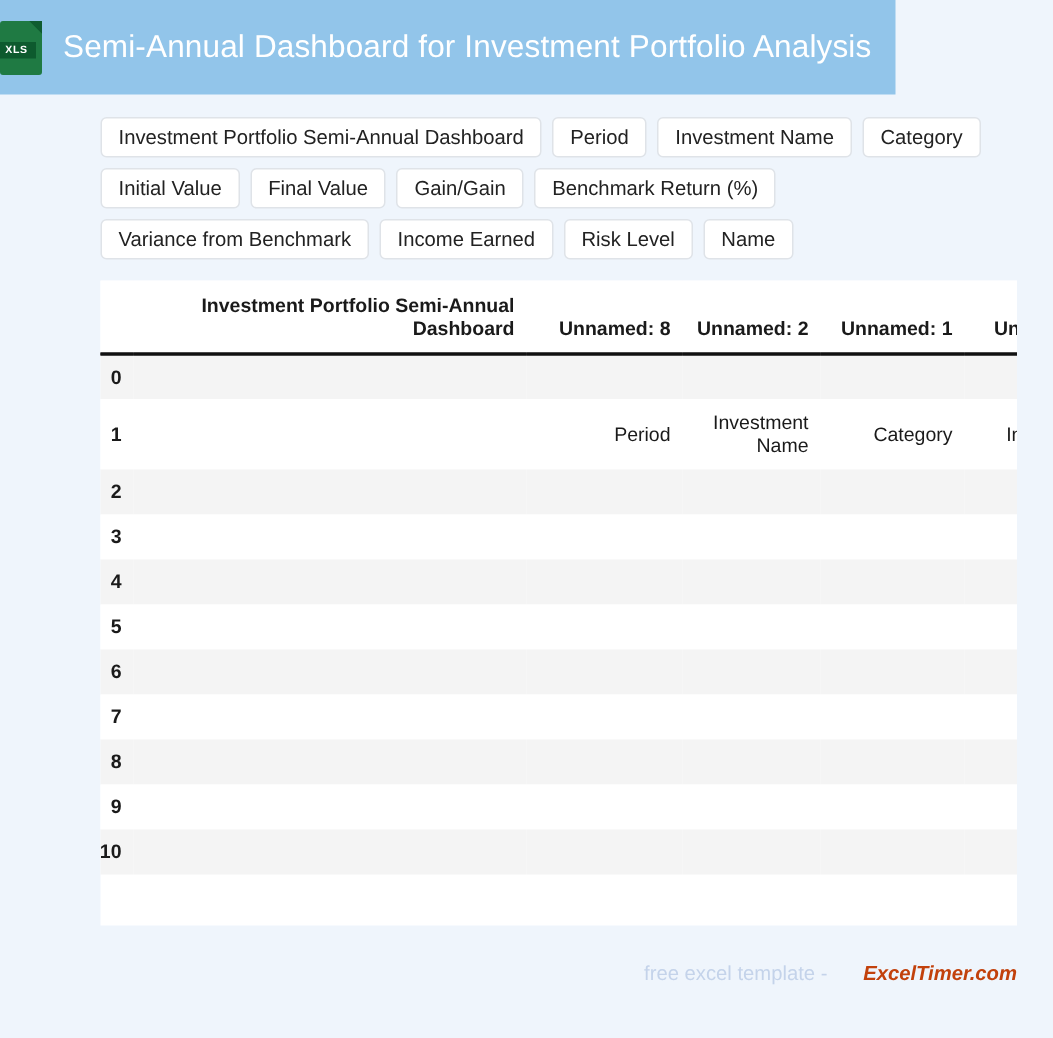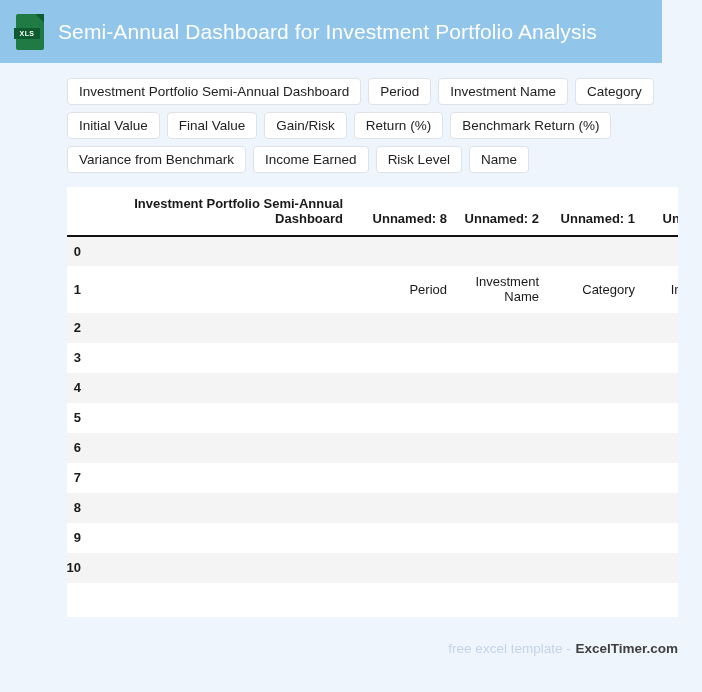--- a/index.html
+++ b/index.html
@@ -15,26 +15,25 @@
     font-family: "Liberation Sans", sans-serif;
     overflow: hidden;
     position: relative;
   }
 
   
   #header-bar {
     position: absolute;
     left: 0;
     top: 0;
-    width: 662px;
+    width: 597px;
     height: 63px;
     background: #92c5ea;
     display: flex;
     align-items: center;
-    padding-left: 16px;
   }
   #xls-icon {
     position: relative;
     width: 28px;
     height: 36px;
     flex: 0 0 auto;
     margin-right: 14px;
   }
   #xls-icon .doc {
     position: absolute;
@@ -158,23 +157,24 @@
     right: 24px;
     bottom: 36px;
     font-size: 13.5px;
     white-space: nowrap;
   }
   #footer .ft-pre {
     color: #c4d3ea;
     text-align: center;
   }
   #footer .ft-brand {
-    color: #404040;
+    color: #c2410c;
     font-weight: bold;
-    margin-left: 1px;
+    margin-left: 20px;
+    font-style: italic;
   }
 </style>
 </head>
 <body>
 
 <div id="header-bar">
   <span id="xls-icon">
     <span class="doc"></span>
     <span class="fold"></span>
     <span class="lbl">XLS</span>
@@ -185,22 +185,21 @@
 <div id="chips">
   <div class="chip-row">
     <span class="chip">Investment Portfolio Semi-Annual Dashboard</span>
     <span class="chip">Period</span>
     <span class="chip">Investment Name</span>
     <span class="chip">Category</span>
   </div>
   <div class="chip-row">
     <span class="chip">Initial Value</span>
     <span class="chip">Final Value</span>
-    <span class="chip">Gain/Risk</span>
-    <span class="chip">Return (%)</span>
+    <span class="chip">Gain/Gain</span>
     <span class="chip">Benchmark Return (%)</span>
   </div>
   <div class="chip-row">
     <span class="chip">Variance from Benchmark</span>
     <span class="chip">Income Earned</span>
     <span class="chip">Risk Level</span>
     <span class="chip">Name</span>
   </div>
 </div>
 

